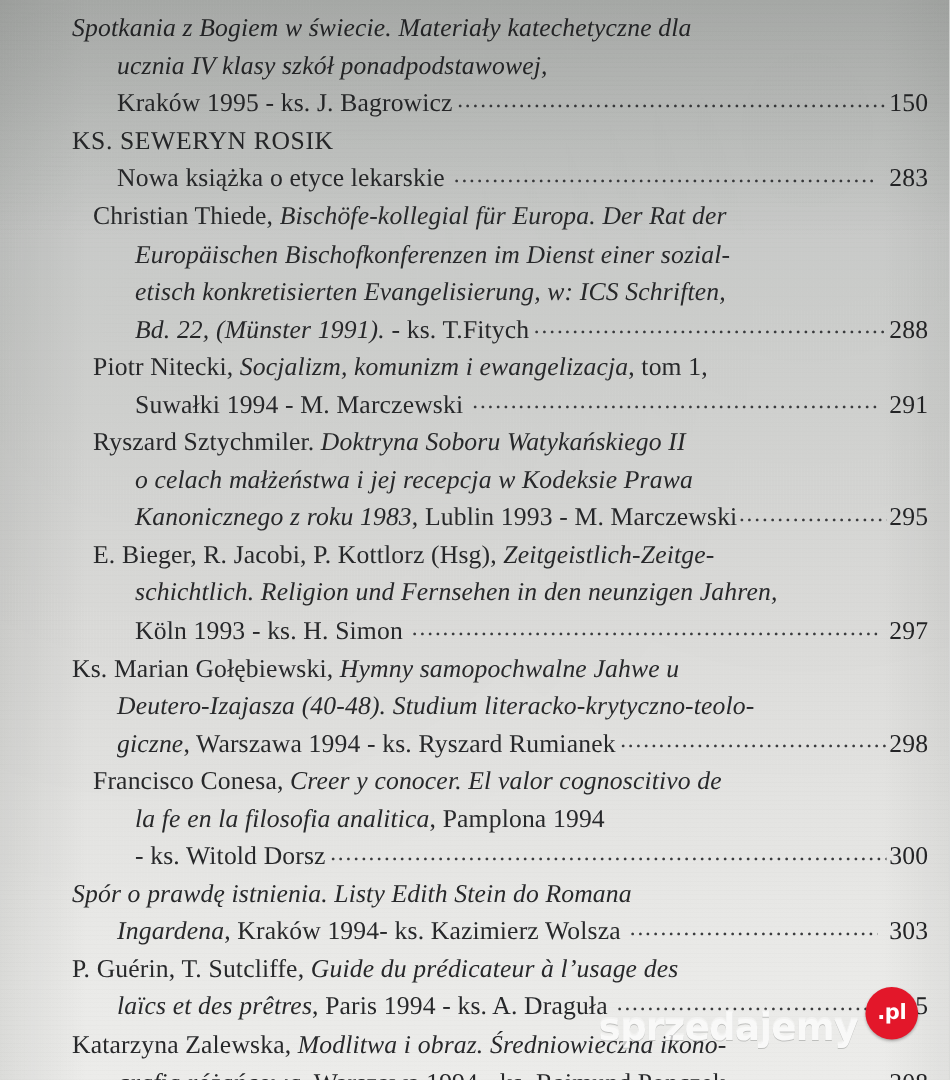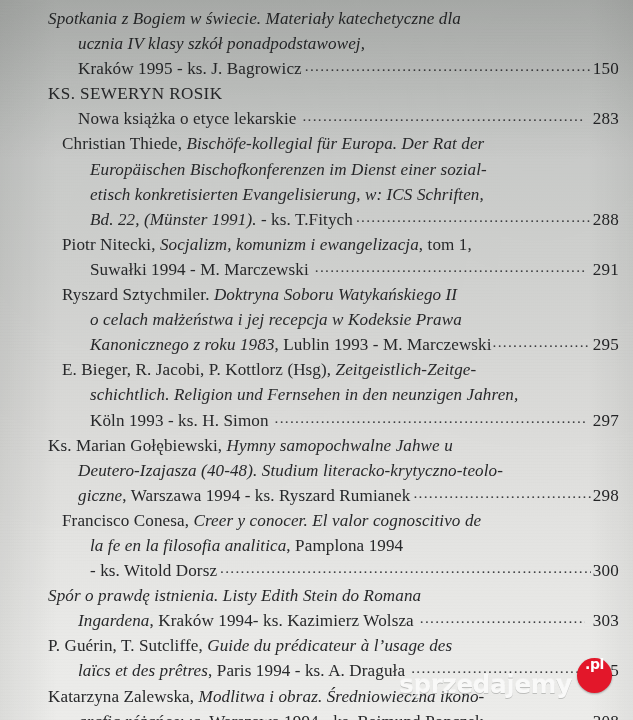--- a/index.html
+++ b/index.html
@@ -150,20 +150,21 @@
   #wm-badge {
     position: absolute;
     left: 178px;
     top: -14px;
     width: 35px;
     height: 35px;
     border-radius: 50%;
     background: #e3172a;
     box-shadow: 0 1px 2px rgba(0,0,0,.30);
     display: flex;
+    align-items: center;
     justify-content: center;
   }
   #wm-badge span {
     font-family: "DejaVu Sans", "Liberation Sans", sans-serif;
     font-weight: bold;
     font-size: 14px;
     color: #ffffff;
     letter-spacing: -0.3px;
     line-height: 1;
     transform: translateY(-1px);

